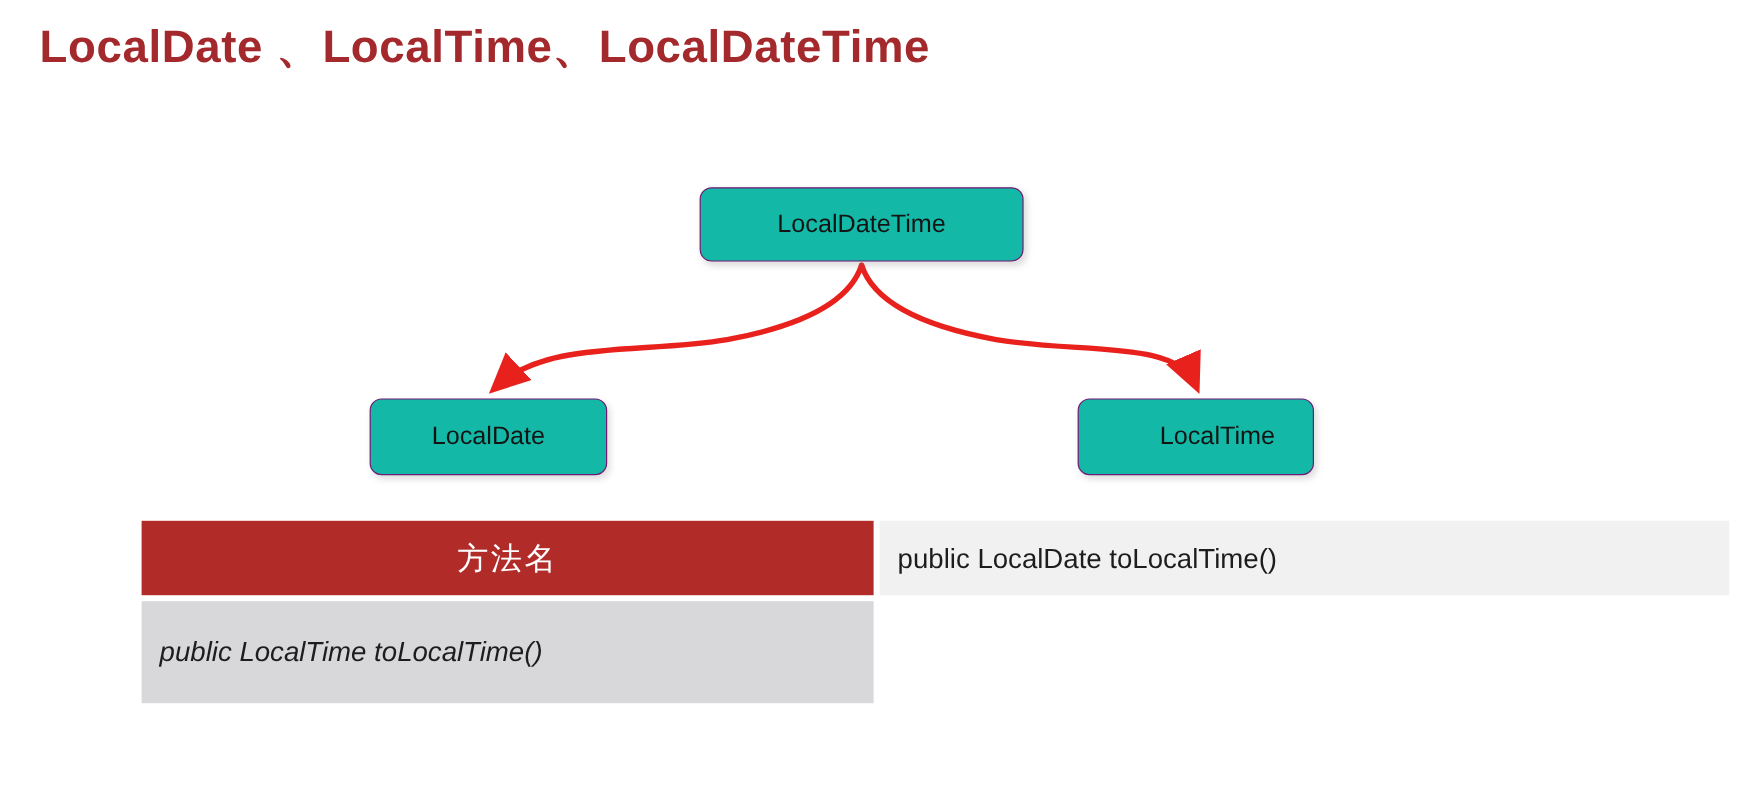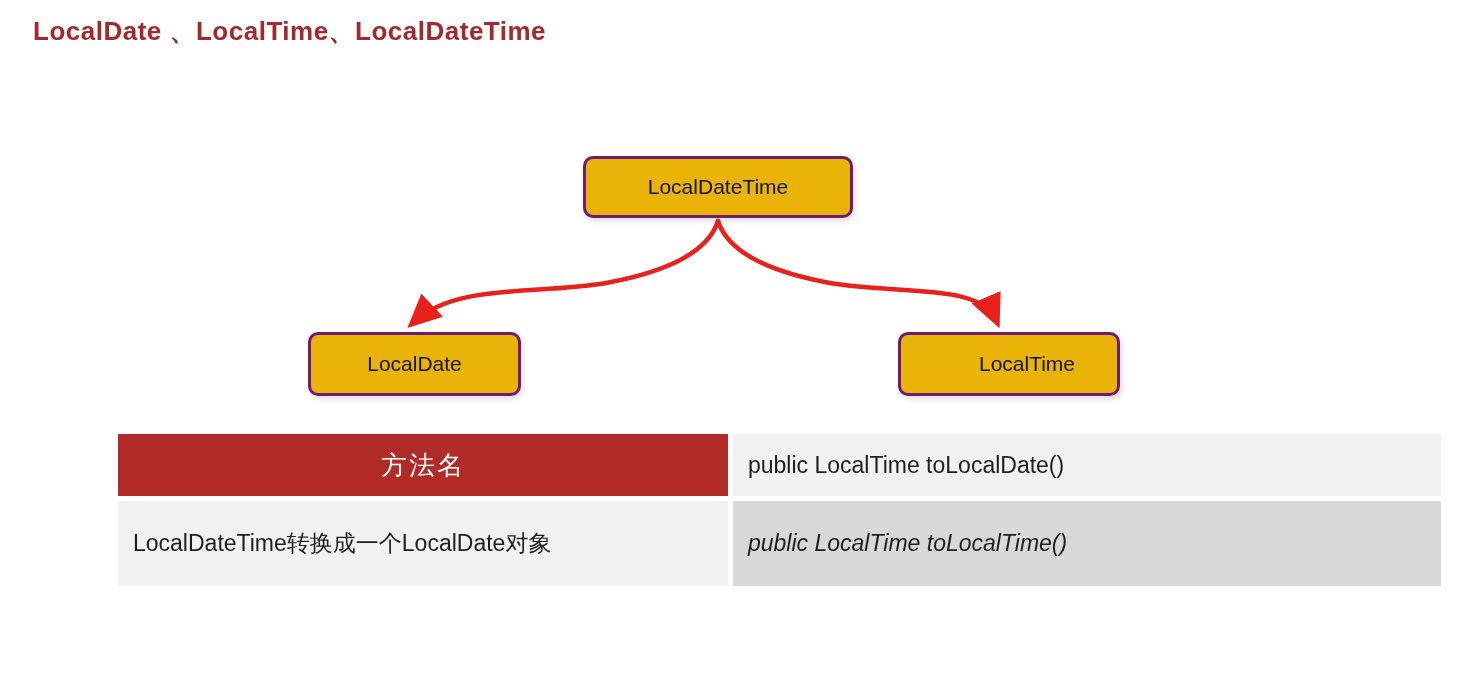--- a/index.html
+++ b/index.html
@@ -6,39 +6,39 @@
   html, body { background: #ffffff; }
   body {
     font-family: "Liberation Sans", "DejaVu Sans", sans-serif;
     width: 1465px; height: 676px;
     position: relative; overflow: hidden;
   }
   .page { position: absolute; inset: 0; width: 1465px; height: 676px; }
 
   .page-title {
     position: absolute; left: 33px; top: 14px;
-    font-size: 26px; font-weight: 700; color: #A4292C;
+    font-size: 38px; font-weight: 700; color: #A4292C;
     letter-spacing: 0.5px; white-space: nowrap;
   }
 
   .diagram-layer { position: absolute; left: 0; top: 0; width: 1465px; height: 434px; }
   .arrow-svg { position: absolute; left: 0; top: 0; width: 1465px; height: 434px; }
 
   .node-box {
     position: absolute;
-    background: #eab308;
-    border: 3px solid #701a75;
+    background: #14b8a6;
+    border: 1px solid #701a75;
     border-radius: 10px;
     display: flex; align-items: center; justify-content: center;
     font-size: 21px; color: #141414;
     box-shadow: 2px 3px 5px rgba(120,120,120,0.25);
   }
   .node-root  { left: 583px; top: 156px; width: 270px; height: 62px; }
-  .node-left  { left: 308px; top: 332px; width: 213px; height: 64px; }
-  .node-right { left: 898px; top: 332px; width: 222px; height: 64px; padding-left: 36px; }
+  .node-left  { left: 308px; top: 332px; width: 198px; height: 64px; }
+  .node-right { left: 898px; top: 332px; width: 197px; height: 64px; padding-left: 36px; }
 
   .methods-table {
     position: absolute; left: 102px; top: 434px;
     width: 1323px;
     display: grid;
     grid-template-columns: 610px 708px;
     grid-template-rows: 62px 85px 70px;
     gap: 5px;
     background: #ffffff;
     padding-left: 16px;
@@ -88,24 +88,21 @@
 
   </div>
 
   <div class="methods-table">
 
     <div class="th-cell">
       <span>方法名</span>
     </div>
 
     <div class="td-cell row-odd">
-      <span>public LocalTime toLocalDate()</span>
-    </div>
-    <div class="td-cell row-odd">
-      <span>LocalDateTime转换成一个LocalDate对象</span>
+      <span>public LocalDate toLocalTime()</span>
     </div>
 
     <div class="td-cell row-even">
       <span>public LocalTime toLocalTime()</span>
     </div>
 
   </div>
 
 </div>
 

